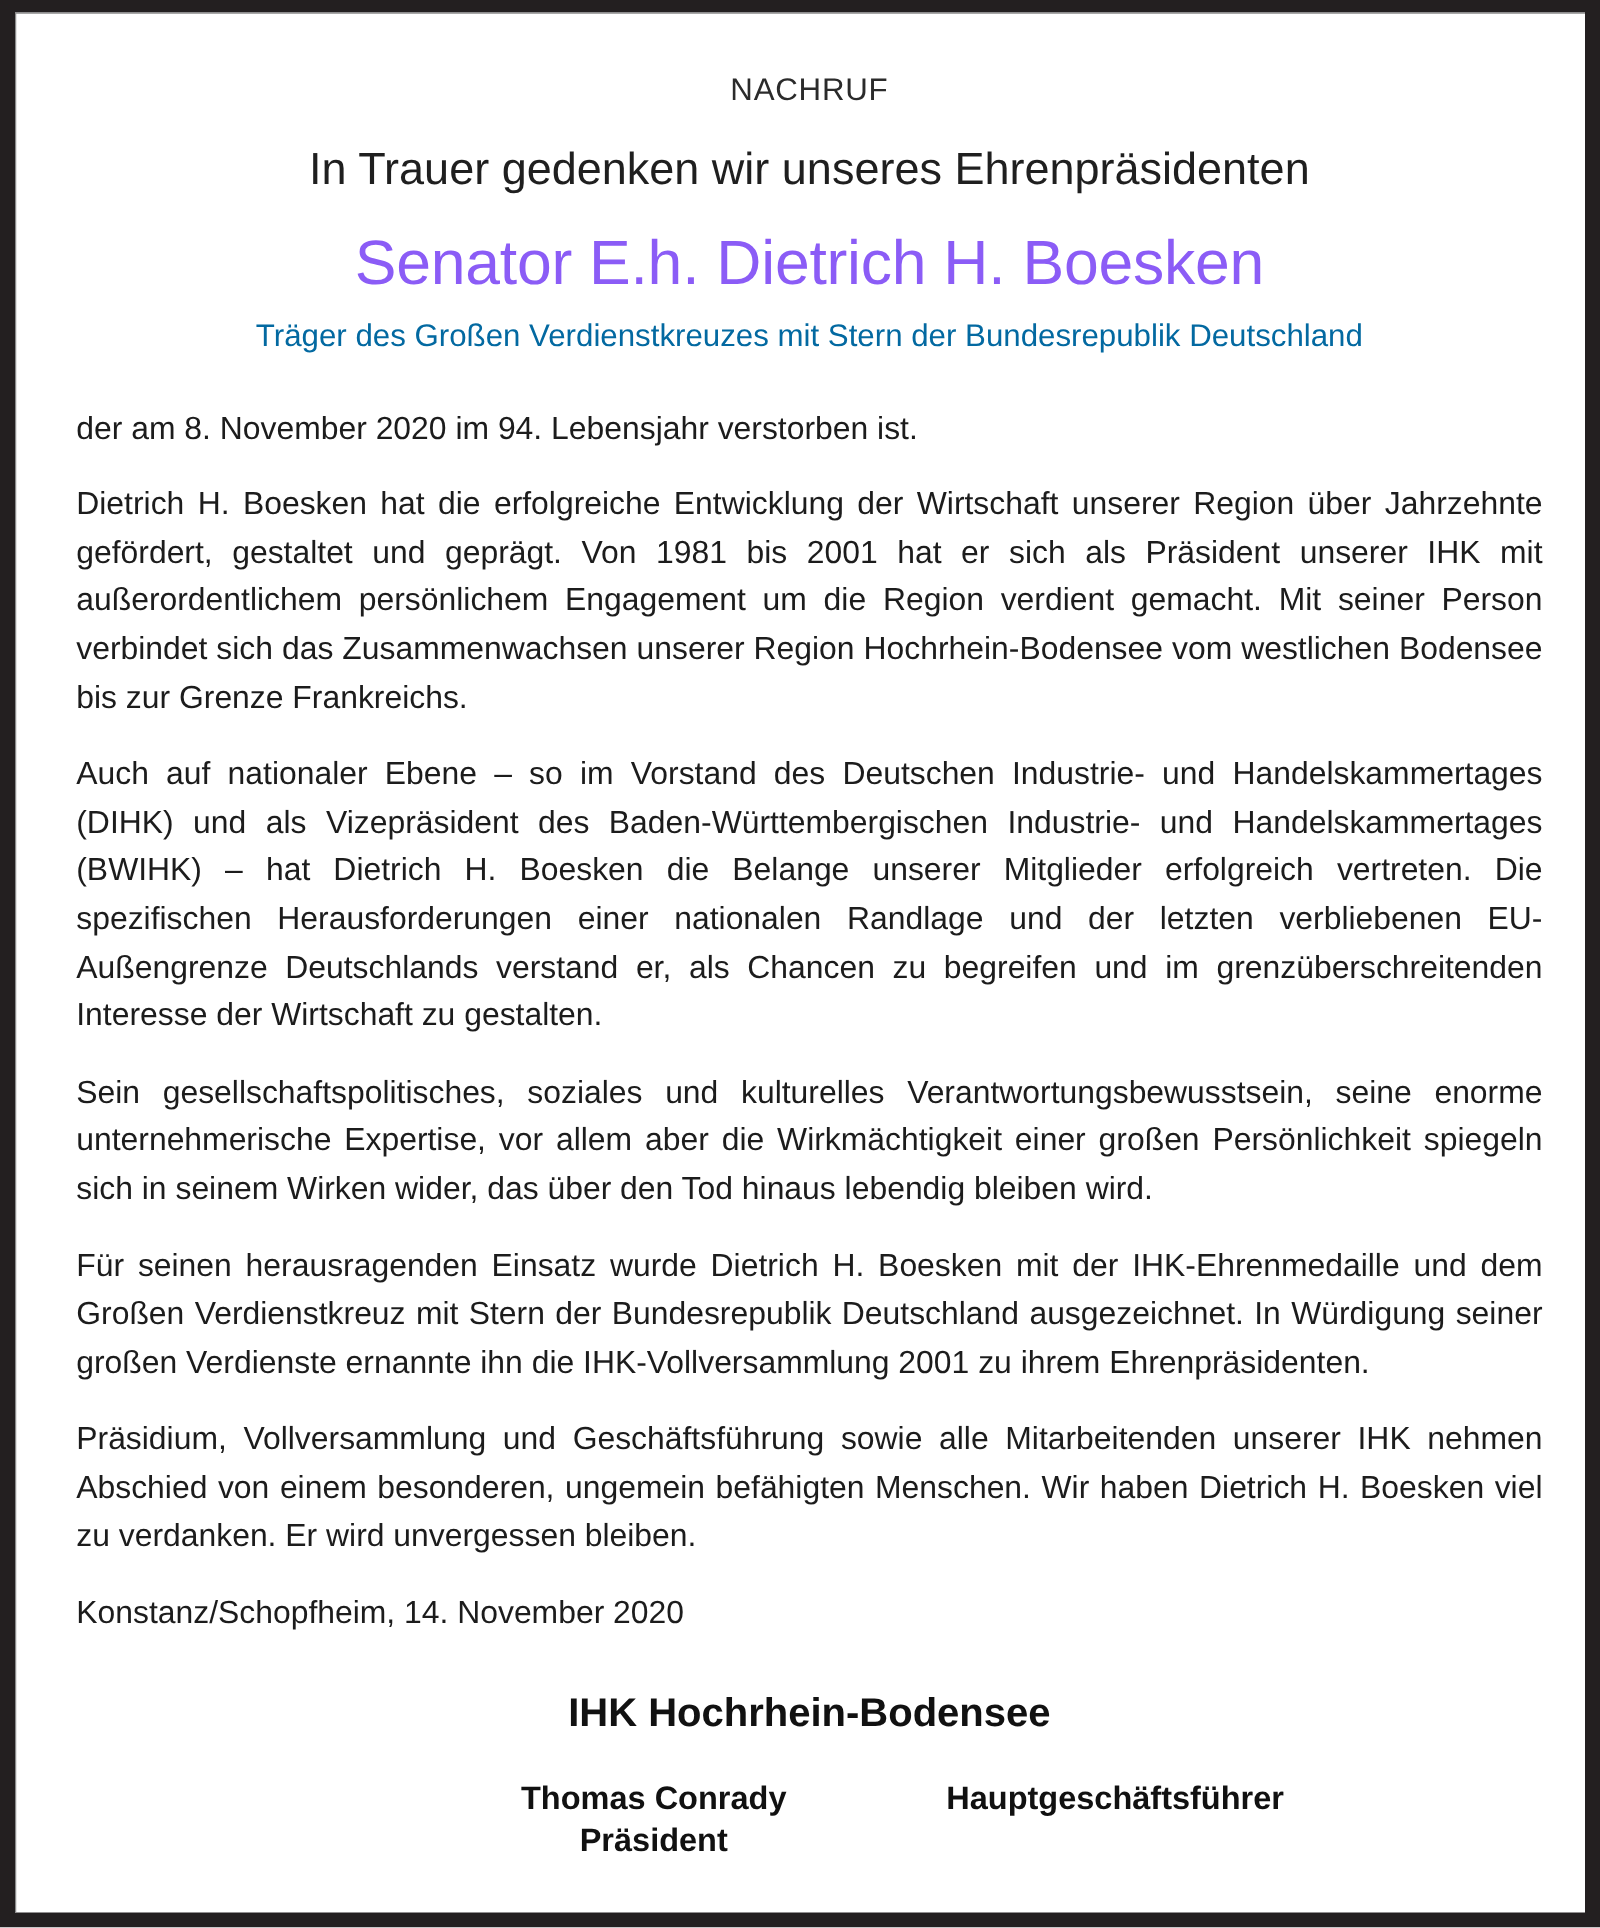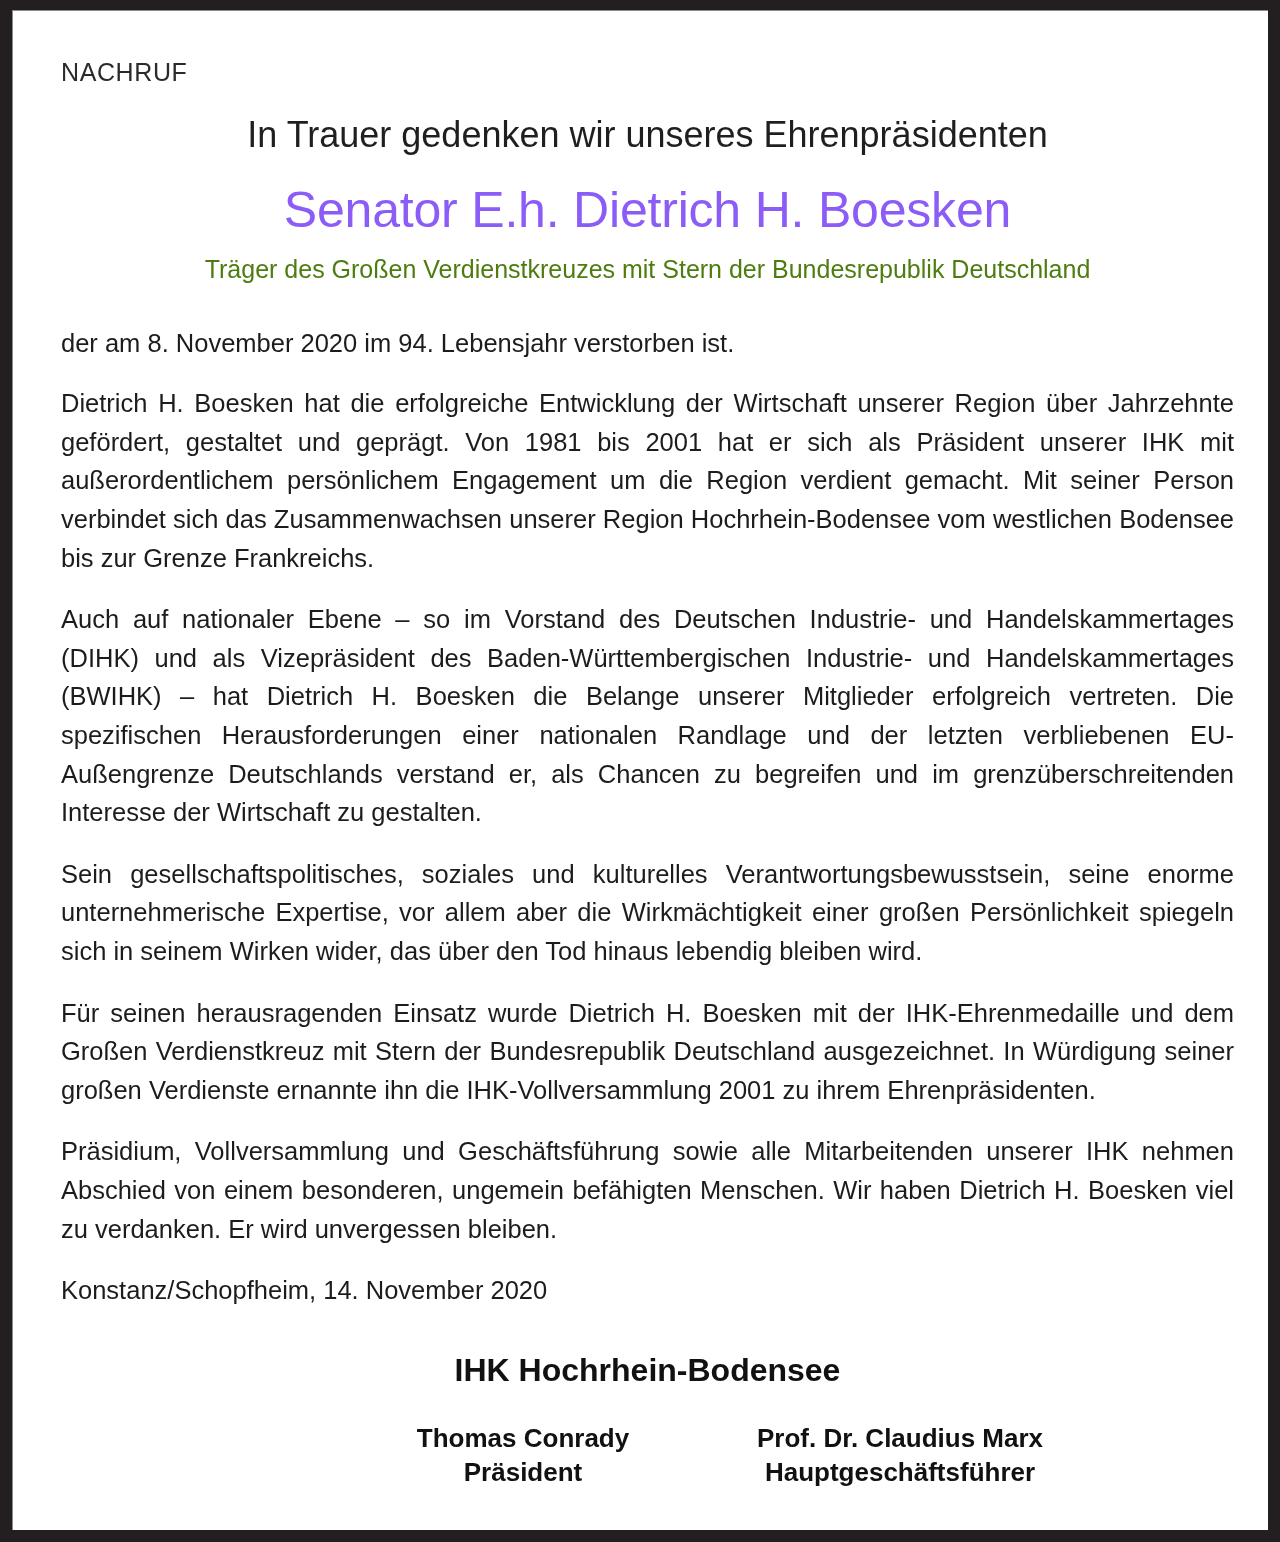--- a/index.html
+++ b/index.html
@@ -33,20 +33,21 @@
   .content {
     position: absolute;
     left: 48px;
     right: 34px;
     top: 0;
     bottom: 0;
   }
 
   
   .kicker {
+    text-align: center;
     font-size: 25px;
     font-weight: 400;
     letter-spacing: 0.6px;
     color: #2b2b2b;
     margin: 48px 0 4px 0;
     line-height: 1.1;
   }
   .lede {
     text-align: center;
     font-size: 36px;
@@ -61,21 +62,21 @@
     font-weight: 400;
     color: #8b5cf6;
     margin: 28px 0 0 0;
     line-height: 1.08;
     letter-spacing: -0.2px;
   }
   .honor {
     text-align: center;
     font-size: 25px;
     font-weight: 400;
-    color: #4d7c0f;
+    color: #0369a1;
     margin: 18px 0 0 0;
     line-height: 1.15;
   }
 
   
   .body-block {
     margin-top: 40px;
   }
   .para {
     font-size: 25.5px;
@@ -156,20 +157,19 @@
       <div class="place-date">Konstanz/Schopfheim, 14. November 2020</div>
 
       <div class="org">IHK Hochrhein-Bodensee</div>
 
       <div class="signatures">
         <div class="sig-col">
           <div class="sig-name">Thomas Conrady</div>
           <div class="sig-role">Präsident</div>
         </div>
         <div class="sig-col right">
-          <div class="sig-name">Prof. Dr. Claudius Marx</div>
           <div class="sig-role">Hauptgeschäftsführer</div>
         </div>
       </div>
 
     </div>
   </div>
 </div>
 
 </body></html>

